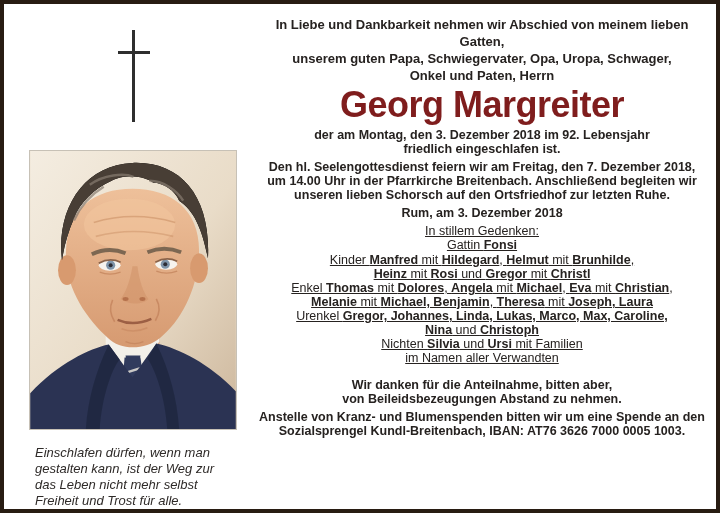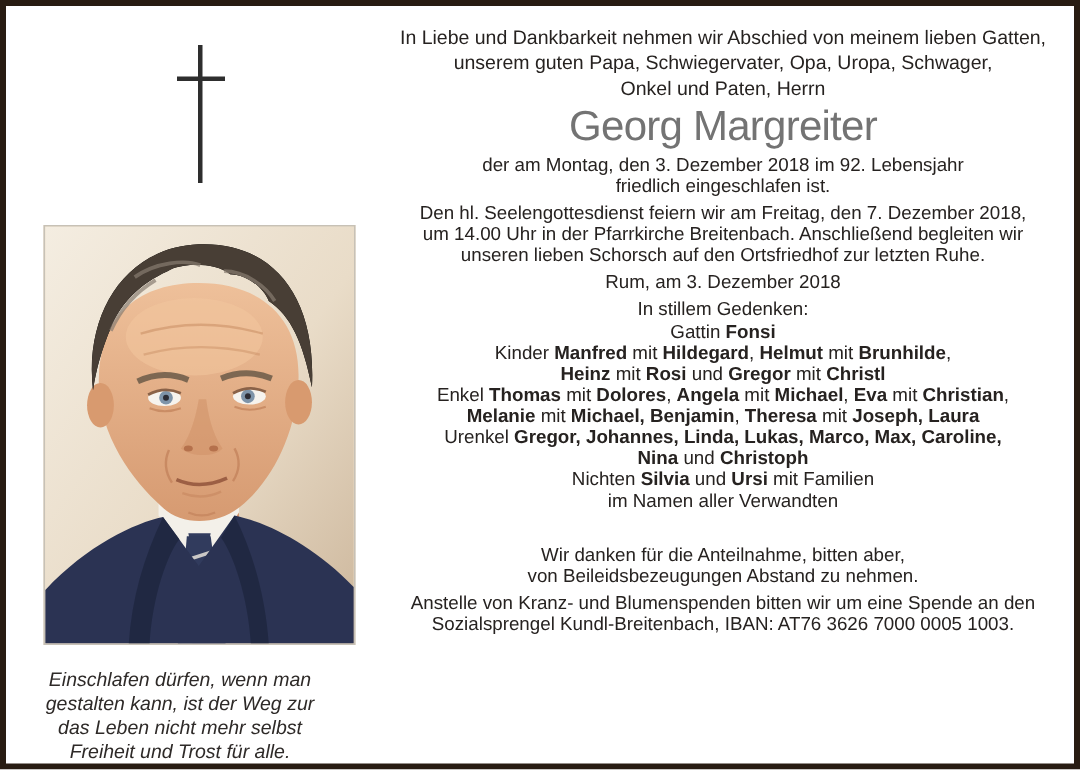--- a/index.html
+++ b/index.html
@@ -11,36 +11,36 @@
   
   .cross{position:absolute;left:112px;top:26px;width:36px;height:92px;}
   .cross-v{position:absolute;left:16px;top:0;width:2.5px;height:92px;background:#2e2e2e;}
   .cross-h{position:absolute;left:2px;top:21px;width:32px;height:2.5px;background:#2e2e2e;}
   .photo{
     position:absolute;left:25px;top:146px;width:208px;height:280px;
     border:1px solid #c7c1b6;box-sizing:border-box;background:#e9dcc8;
   }
   .photo svg{display:block;width:100%;height:100%;}
   .quote{
-    position:absolute;left:1px;top:441px;width:230px;text-align:center;
+    position:absolute;left:31px;top:441px;width:230px;
     font-style:italic;font-size:13px;line-height:1.24;color:#2e2a28;
   }
   
   .right-col{
     position:absolute;left:248px;top:13px;width:460px;text-align:center;
     font-size:12.5px;line-height:1.13;color:#262220;
   }
-  .block{margin-bottom:4px;}
+  .block{margin-bottom:4px;font-weight:bold;}
   .intro{font-size:13px;line-height:1.3;margin-bottom:1px;}
   .name{
-    font-size:28px;font-weight:normal;margin:2px 0 5px 0;line-height:1;
-    letter-spacing:-0.5px;color:#737373;
+    font-size:36px;font-weight:bold;margin:2px 0 5px 0;line-height:1;
+    letter-spacing:-0.5px;color:#7f1d1d;
   }
   .titles{font-weight:bold;font-size:13px;line-height:1.18;margin-bottom:5px;}
-  .family{margin-bottom:22px;}
+  .family{margin-bottom:12px;text-decoration:underline;}
   .b{font-weight:bold;}
 </style>
 </head>
 <body>
 
 <div class="card">
 
   <div class="cross">
     <div class="cross-v"></div>
     <div class="cross-h"></div>

